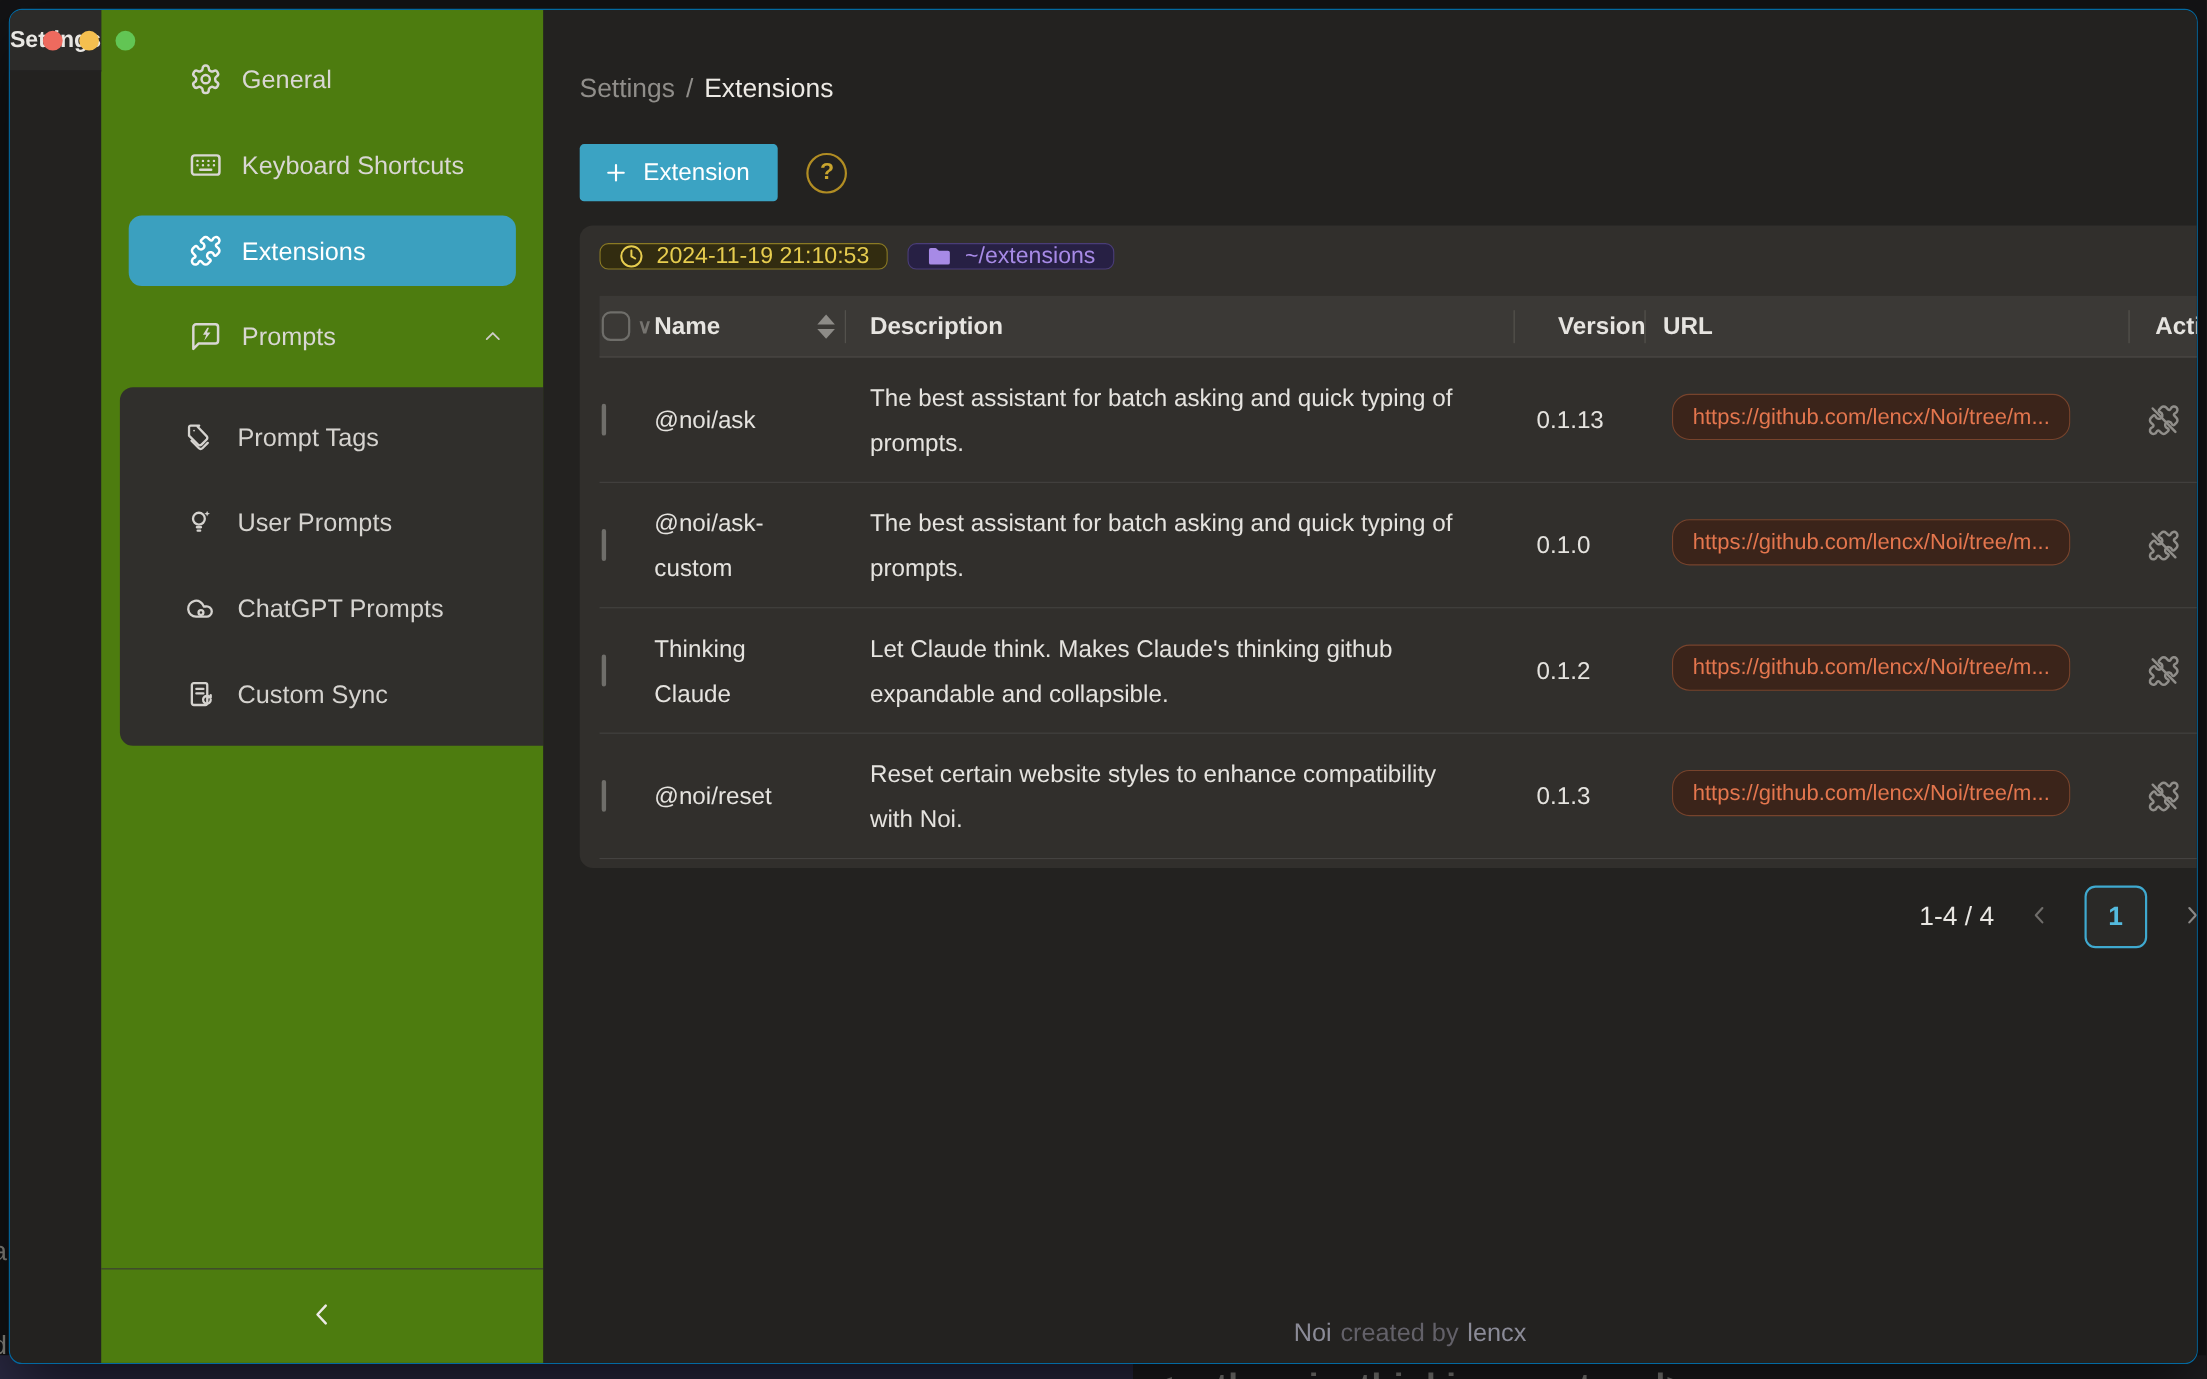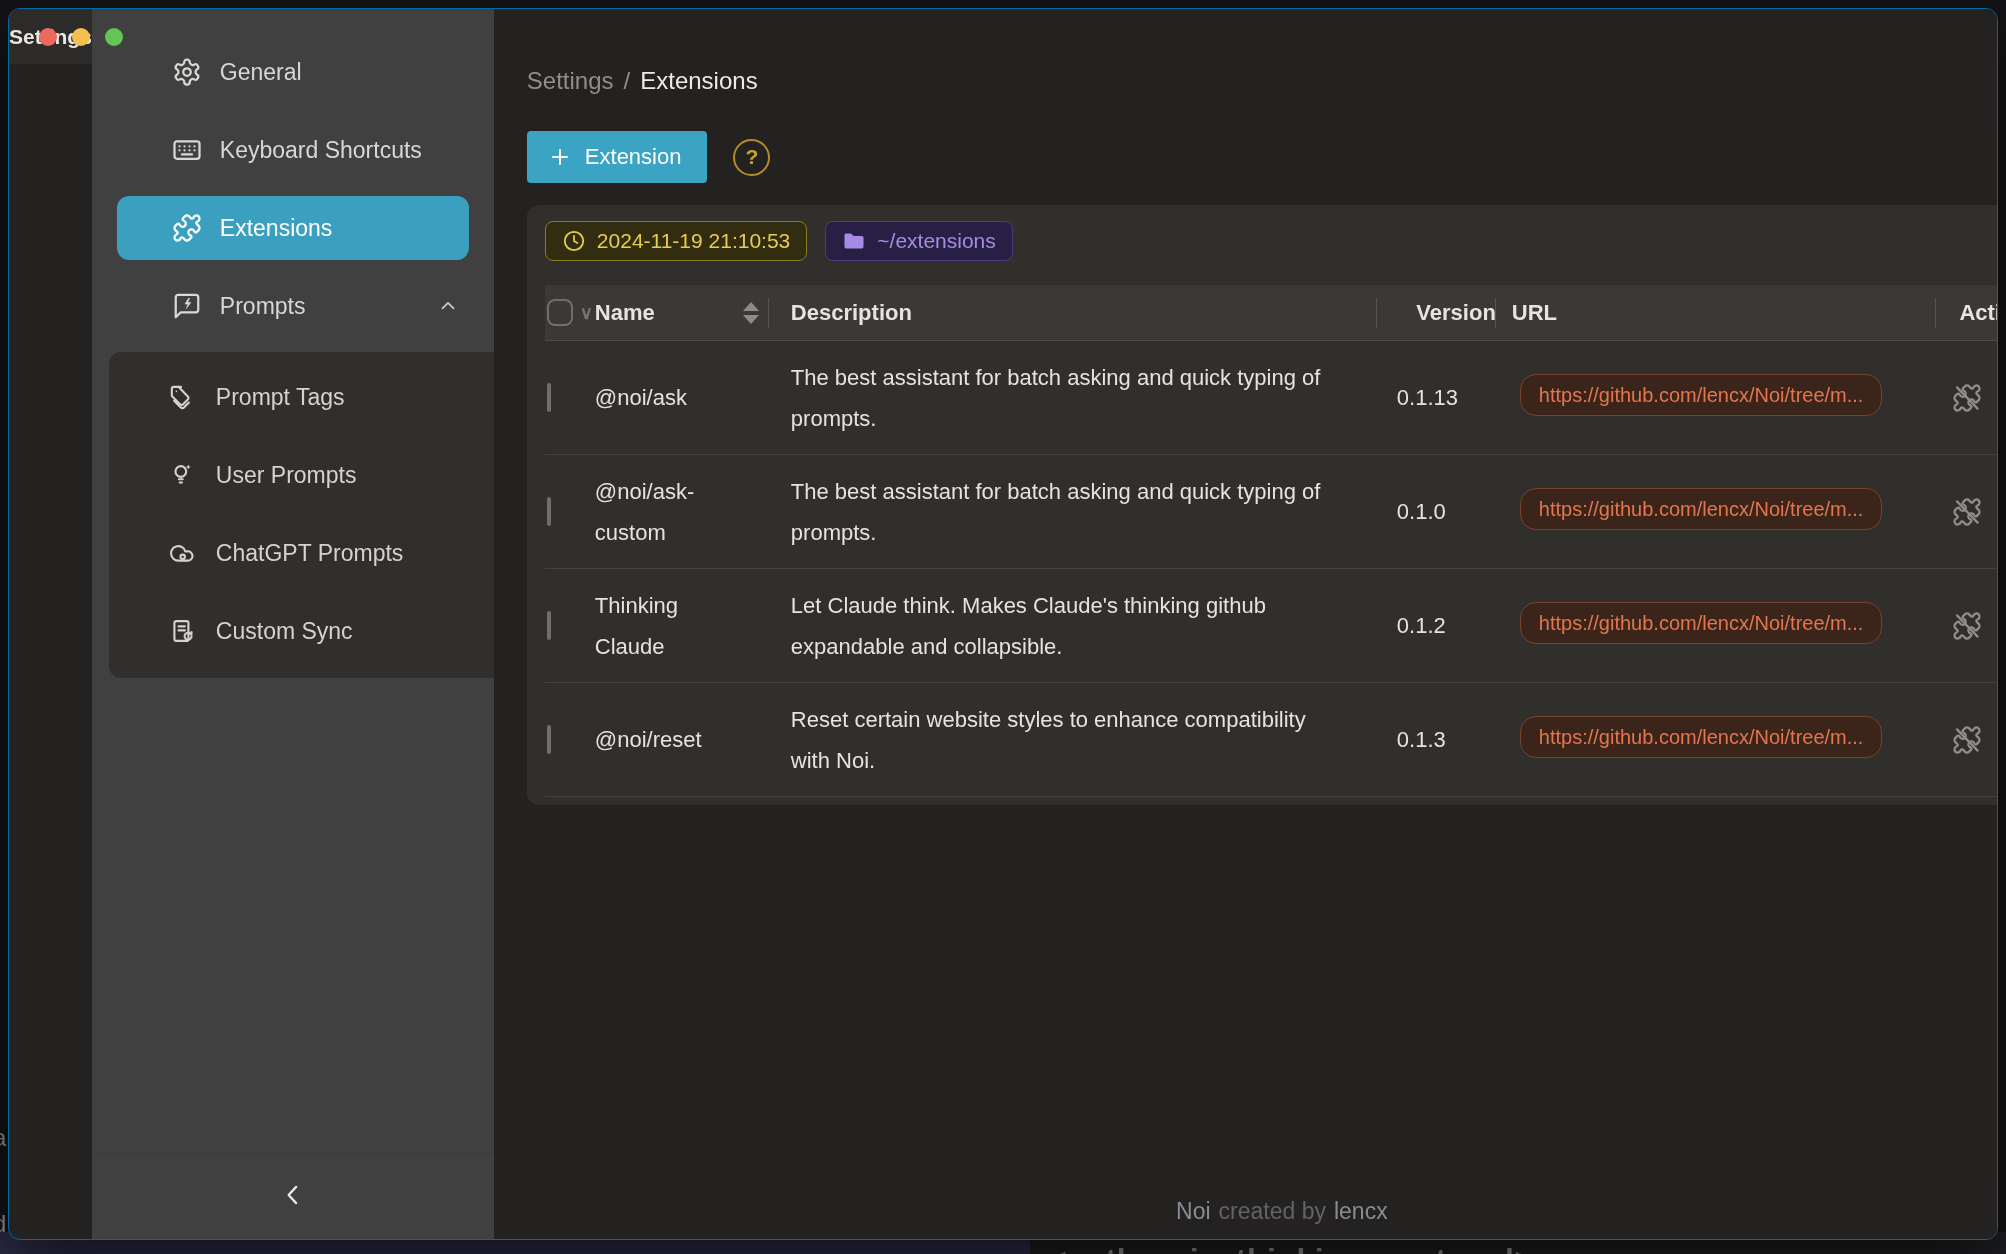--- a/index.html
+++ b/index.html
@@ -26,21 +26,21 @@
     box-shadow:0 24px 70px rgba(0,0,0,.65);
   }
   .titlebar { flex:none; height:56px; background:#2c2b29; position:relative; border-bottom:1px solid #201f1e; }
   .traffic { position:absolute; left:30px; top:19px; display:flex; gap:15px; }
   .light { width:18px; height:18px; border-radius:50%; }
   .window-title { line-height:55px; text-align:center; font-size:21px; font-weight:600; color:#e9e7e3; }
 
   .window-body { flex:1; display:flex; min-height:0; }
 
   
-  .sidebar { flex:none; width:402px; background:#404040; display:flex; flex-direction:column; }
+  .sidebar { flex:none; width:402px; background:#4d7c0f; display:flex; flex-direction:column; }
   .nav { flex:1; padding-top:31px; }
   .nav-item {
     height:64px; margin:0 25px 14px 25px; border-radius:12px;
     display:flex; align-items:center; padding-left:55px; gap:18px;
     color:#d9d7d3; font-size:23px; cursor:default;
   }
   .nav-item svg { width:30px; height:30px; flex:none; }
   .nav-item.selected { background:#3ba0bf; color:#ffffff; }
   .nav-item .chevron { margin-left:auto; margin-right:10px; width:22px; height:22px; color:#cfcdc9; }
 
@@ -67,21 +67,21 @@
   .add-btn svg { width:26px; height:26px; }
   .help-btn {
     width:37px; height:37px; border-radius:50%; border:2.5px solid #b18d23;
     background:transparent; color:#c9a52e; font-size:21px; font-weight:700;
     font-family:inherit; display:flex; align-items:center; justify-content:center; cursor:pointer; padding:0;
   }
 
   
   .panel { margin:22px 0 0 33px; width:1527px; background:#312f2c; border-radius:12px; padding:16px 18px 8px 18px; overflow:hidden; }
   .badges { display:flex; gap:18px; margin-bottom:24px; }
-  .badge { height:40px; border-radius:8px; padding:0 16px; display:flex; align-items:center; gap:11px; font-size:21px; }
+  .badge { height:24px; border-radius:8px; padding:0 16px; display:flex; align-items:center; gap:11px; font-size:21px; }
   .badge svg { width:24px; height:24px; flex:none; }
   .badge-time { background:#322c10; border:1.5px solid #8a7a24; color:#e7cd4f; }
   .badge-folder { background:#272044; border:1.5px solid #4a3d78; color:#a78ae6; }
 
   .grid-row { display:grid; grid-template-columns:48px 176px 608px 119px 440px 100px; align-items:center; }
   .thead { background:#3b3936; height:56px; border-bottom:1px solid #4c4a46; font-weight:700; font-size:22px; color:#e6e4e0; }
   .th { position:relative; height:100%; display:flex; align-items:center; }
   .th.divider::after { content:""; position:absolute; right:0; top:13px; height:30px; width:1px; background:#57554f; }
   .th-check { padding-left:2px; gap:7px; }
   .caret { color:#767470; font-size:18px; }
@@ -377,20 +377,34 @@
                 <svg viewBox="0 0 24 24" stroke-width="1.6">
                     <path d="M4.5 6.8h15M8.4 6.8V4.9a1.2 1.2 0 0 1 1.2-1.2h4.8a1.2 1.2 0 0 1 1.2 1.2v1.9M6.3 6.8l.8 13.1a1.3 1.3 0 0 0 1.3 1.2h7.2a1.3 1.3 0 0 0 1.3-1.2l.8-13.1"></path>
                   </svg>
               </button>
             </div>
           </div>
         </div>
 
       </div>
 
+      <div class="pagination">
+        <span class="page-range">1-4 / 4</span>
+        <button class="page-chev prev">
+          <svg viewBox="0 0 24 24" stroke-width="2.4">
+              <path d="m14.5 6-5.5 6 5.5 6"></path>
+            </svg>
+        </button>
+        <button class="page-box">1</button>
+        <button class="page-chev next">
+          <svg viewBox="0 0 24 24" stroke-width="2.4">
+              <path d="m9.5 6 5.5 6-5.5 6"></path>
+            </svg>
+        </button>
+      </div>
 
       <div class="credit">
         <span class="link">Noi</span><span class="mid">created by</span><span class="link">lencx</span>
       </div>
 
     </main>
   </div>
 </div>
 
 </body></html>

